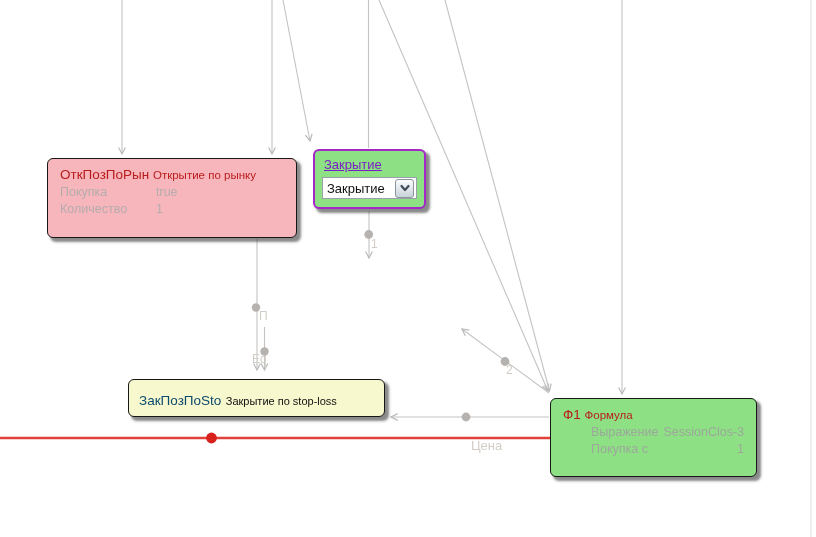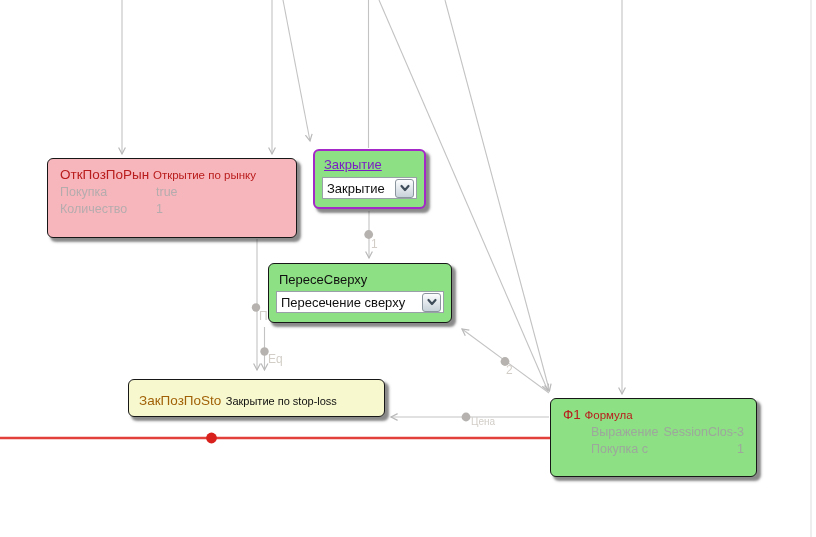--- a/index.html
+++ b/index.html
@@ -5,21 +5,21 @@
   html,body{margin:0;padding:0;background:#fff;}
   .canvas{
     position:relative;width:816px;height:537px;background:#ffffff;overflow:hidden;
     font-family:"Liberation Sans",sans-serif;
   }
   .edges-svg{position:absolute;left:0;top:0;z-index:0;}
   .edge-label{
     position:absolute;z-index:1;color:#d2cdc7;font-size:12px;line-height:12px;
     white-space:nowrap;user-select:none;
   }
-  .edge-label.big{font-size:10px;}
+  .edge-label.big{font-size:13px;margin-top:24px;}
   .node{
     position:absolute;z-index:2;box-sizing:border-box;
     border:1.4px solid #171717;border-radius:6px;
     box-shadow:3.5px 3.5px 2.5px rgba(40,40,40,.55);
     white-space:nowrap;
   }
   .pink{background:#f7b6bc;}
   .green{background:#8de084;}
   .yellow{background:#f8f8cf;}
   .selected{border:2px solid #a428c8;}
@@ -39,21 +39,21 @@
   .combo{
     display:flex;align-items:center;gap:2px;margin:4px 7px 0 7px;height:22px;
     background:#ffffff;border:1px solid #9aa0a8;padding:0 2px 0 4px;box-sizing:border-box;
   }
   .combo-text{flex:1;font-size:13px;color:#101010;overflow:hidden;}
   .combo-btn{
     flex:0 0 auto;width:17px;height:17px;border:1px solid #8b959e;border-radius:3px;
     background:linear-gradient(#fcfdfe,#c8d2da);
     display:flex;align-items:center;justify-content:center;cursor:pointer;
   }
-  .inline-name{font-size:13.5px;color:#a16207;}
+  .inline-name{font-size:13.5px;color:#0c4a6e;}
   .inline-type{font-size:11px;color:#101010;}
   .yellow-line{padding:11px 0 0 10px;}
 </style>
 </head>
 <body>
 
 <div class="canvas">
 
   <svg class="edges-svg" width="816" height="537" viewBox="0 0 816 537">
     <defs>
@@ -86,21 +86,21 @@
       <circle cx="505" cy="361.5" r="4.4"></circle>
       <circle cx="466" cy="417" r="4.4"></circle>
     </g>
 
     <line x1="0" y1="438" x2="551" y2="438" stroke="#e2403a" stroke-width="2.4"></line>
     <circle cx="211.5" cy="438" r="5.4" fill="#d8211c"></circle>
   </svg>
 
   <span class="edge-label" style="left:371px;top:238px;">1</span>
   <span class="edge-label" style="left:259px;top:310px;">П</span>
-  <span class="edge-label" style="left:268px;top:353px;">Eq</span>
+  <span class="edge-label" style="left:252px;top:353px;">Eq</span>
   <span class="edge-label" style="left:506px;top:364px;">2</span>
   <span class="edge-label big" style="left:471px;top:416px;">Цена</span>
 
   <div class="node pink" style="left:47px;top:158px;width:250px;height:80px;">
     <div class="node-head">
       <span class="name">ОткПозПоРын</span>
       <span class="type">Открытие по рынку</span>
     </div>
     <div class="prop">
       <span class="plabel">Покупка</span>
@@ -117,31 +117,20 @@
     <div class="combo">
       <span class="combo-text">Закрытие</span>
       <span class="combo-btn">
         <svg width="12" height="12" viewBox="0 0 12 12">
           <path d="M2.5 4 L6 8 L9.5 4" fill="none" stroke="#3f4d5a" stroke-width="2.2" stroke-linecap="round" stroke-linejoin="round"></path>
         </svg>
       </span>
     </div>
   </div>
 
-  <div class="node green" style="left:268px;top:263px;width:184px;height:60px;">
-    <div class="plain-title">ПересеСверху</div>
-    <div class="combo">
-      <span class="combo-text">Пересечение сверху</span>
-      <span class="combo-btn">
-        <svg width="12" height="12" viewBox="0 0 12 12">
-          <path d="M2.5 4 L6 8 L9.5 4" fill="none" stroke="#3f4d5a" stroke-width="2.2" stroke-linecap="round" stroke-linejoin="round"></path>
-        </svg>
-      </span>
-    </div>
-  </div>
 
   <div class="node yellow" style="left:128px;top:379px;width:257px;height:38px;">
     <div class="yellow-line">
       <span class="inline-name">ЗакПозПоSto</span>
       <span class="inline-type">Закрытие по stop-loss</span>
     </div>
   </div>
 
   <div class="node green" style="left:550px;top:398px;width:207px;height:79px;">
     <div class="node-head">

